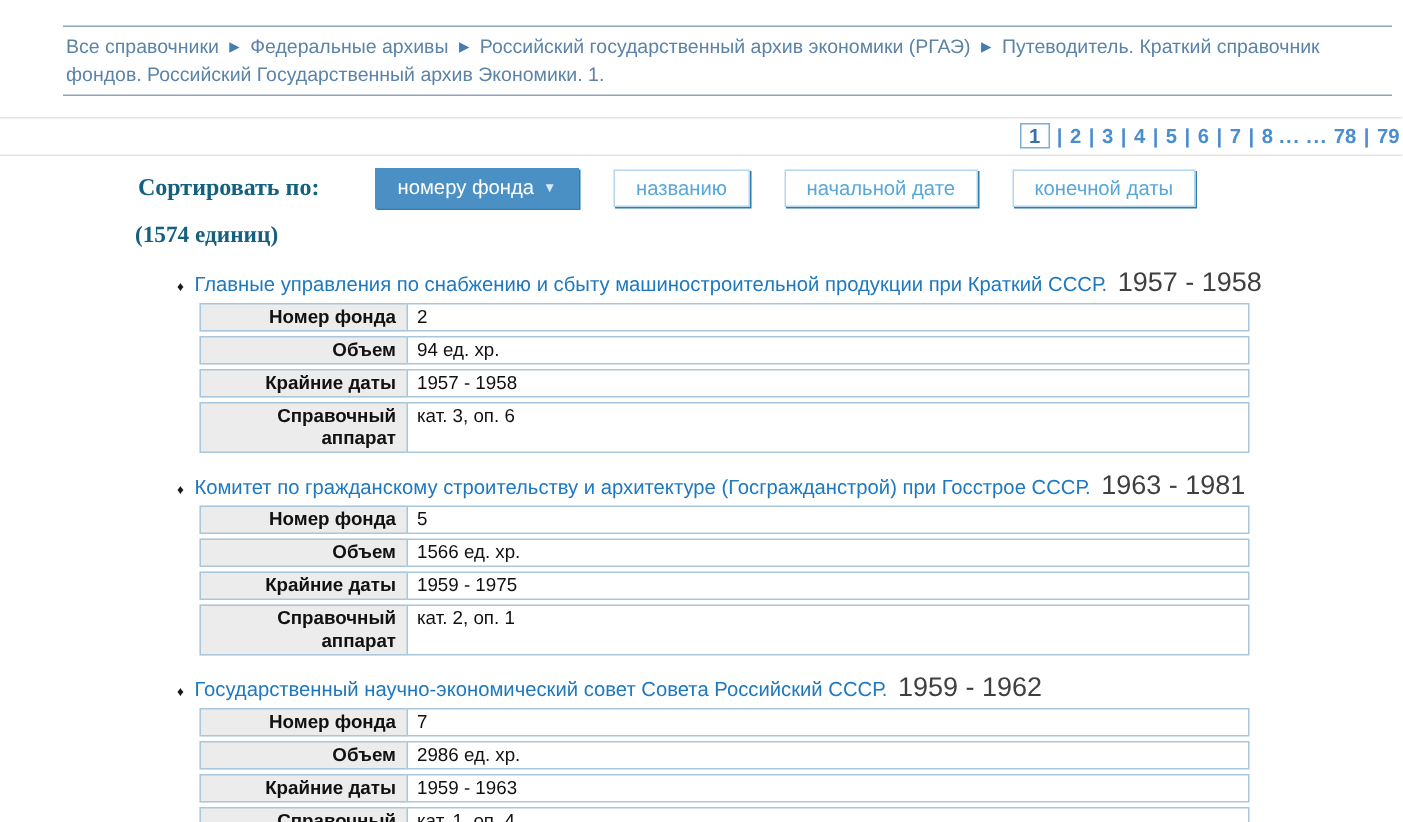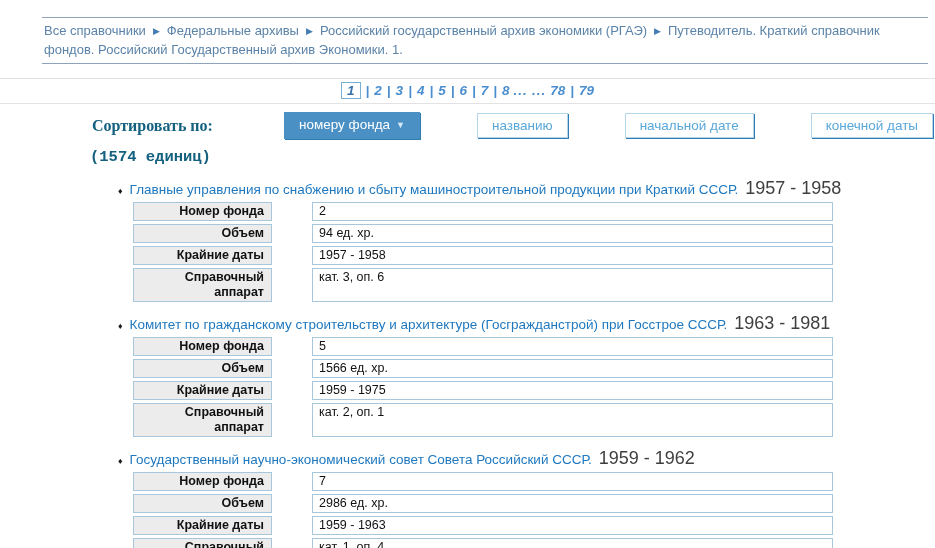--- a/index.html
+++ b/index.html
@@ -33,21 +33,21 @@
     color:var(--breadcrumb-blue);
     font-size:13px;line-height:17px;
   }
   .crumb{color:var(--breadcrumb-blue);text-decoration:none;}
   .bc-sep{color:#447cb4;font-size:9px;margin:0 7px;position:relative;top:-1px;}
   
   .pag-band{
     margin-top:14px;
     border-top:1px solid var(--rule-gray);
     border-bottom:1px solid var(--rule-gray);
-    padding:3px 0 4px;text-align:center;font-style:italic;
+    padding:3px 0 4px;text-align:right;
   }
   .pagination{display:inline-block;font-weight:bold;font-size:13.5px;color:var(--pager-blue);}
   .page-link{color:var(--pager-blue);text-decoration:none;margin:0 2px;}
   .page-current{
     display:inline-block;border:1px solid #7aaed3;background:#fff;
     padding:0 5px;margin:0 2px;color:#3a72a8;
   }
   .pipe{margin:0 3px;font-weight:bold;}
   .ellipsis{margin:0 2px;letter-spacing:1px;}
   
@@ -56,40 +56,40 @@
     width:158px;flex:0 0 158px;
     font-family:"Liberation Serif","DejaVu Serif",serif;
     font-weight:bold;font-size:16px;color:var(--heading-teal);
   }
   .sort-buttons{display:flex;gap:23px;align-items:center;}
   .sort-btn{
     font-family:inherit;font-size:13.5px;line-height:15px;
     padding:4px 14px;background:#fff;color:var(--button-text-blue);
     border:1px solid var(--button-border);
     box-shadow:1px 1px 0 var(--button-shadow);
-    cursor:pointer;white-space:nowrap;margin-left:34px;
+    cursor:pointer;white-space:nowrap;
   }
   .sort-btn.active{background:var(--accent-blue);border-color:var(--accent-blue);color:#fff;}
   .dd-arrow{font-size:9px;margin-left:6px;color:#d6e8f4;position:relative;top:-1px;}
   
   .count{
     margin:9px 0 0 90px;
-    font-family:Liberation Mono, monospace;
+    font-family:Liberation Serif, serif;
     font-weight:bold;font-size:15.5px;color:var(--heading-teal);
   }
   
   .results{margin-top:14px;}
   .entry{margin-left:118px;margin-top:13px;}
   .entry:first-child{margin-top:0;}
   .entry-header{display:flex;align-items:baseline;white-space:nowrap;line-height:16px;}
   .bullet{color:#1a1a1a;font-size:9px;margin-right:7px;flex:0 0 auto;}
   .entry-title{color:var(--link-blue);text-decoration:none;font-size:13.5px;}
   .entry-dates{color:var(--date-gray);font-size:18px;margin-left:7px;}
   .fond-table{margin:3px 0 0 15px;width:700px;}
-  .fond-row{display:flex;margin-bottom:3px;gap:41px;}
+  .fond-row{display:flex;margin-bottom:3px;}
   .fond-row:last-child{margin-bottom:0;}
   .fond-label{
     flex:0 0 139px;width:139px;background:var(--label-cell-bg);
     border:1px solid var(--table-border);
     font-weight:bold;text-align:right;
     padding:1px 7px;font-size:12.5px;line-height:15px;color:#111;
   }
   .fond-value{
     flex:1 1 auto;background:#fff;border:1px solid var(--table-border);
     margin-left:-1px;padding:1px 6px;font-size:12.5px;line-height:15px;color:#111;

